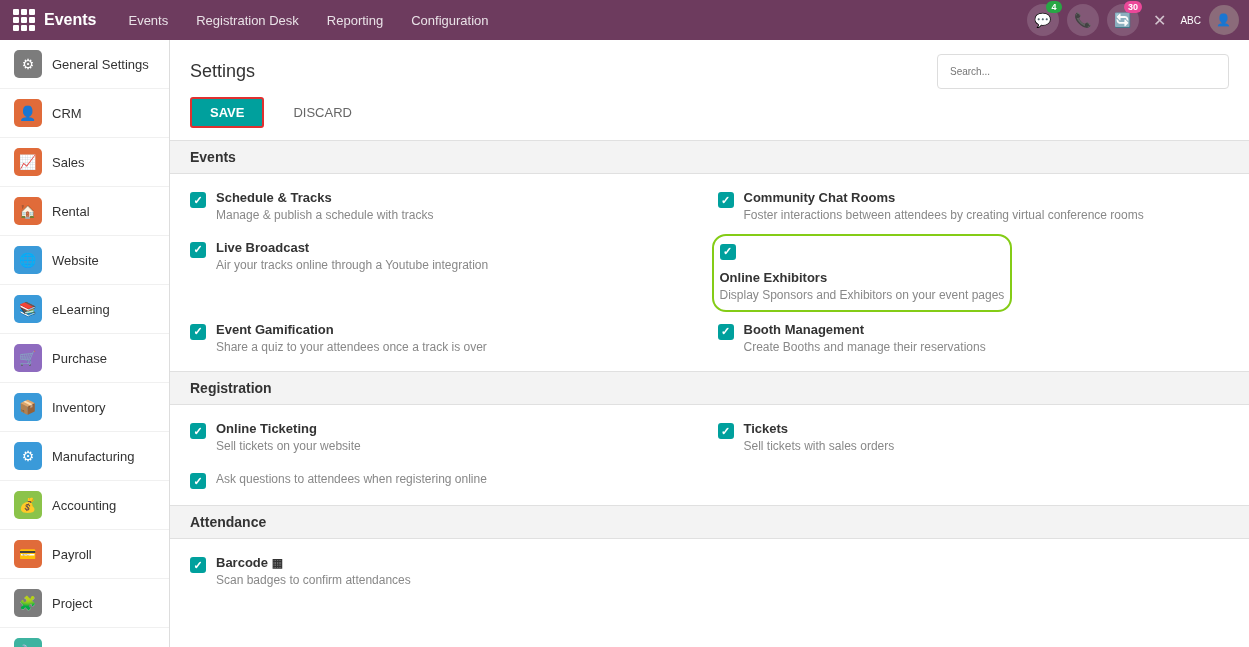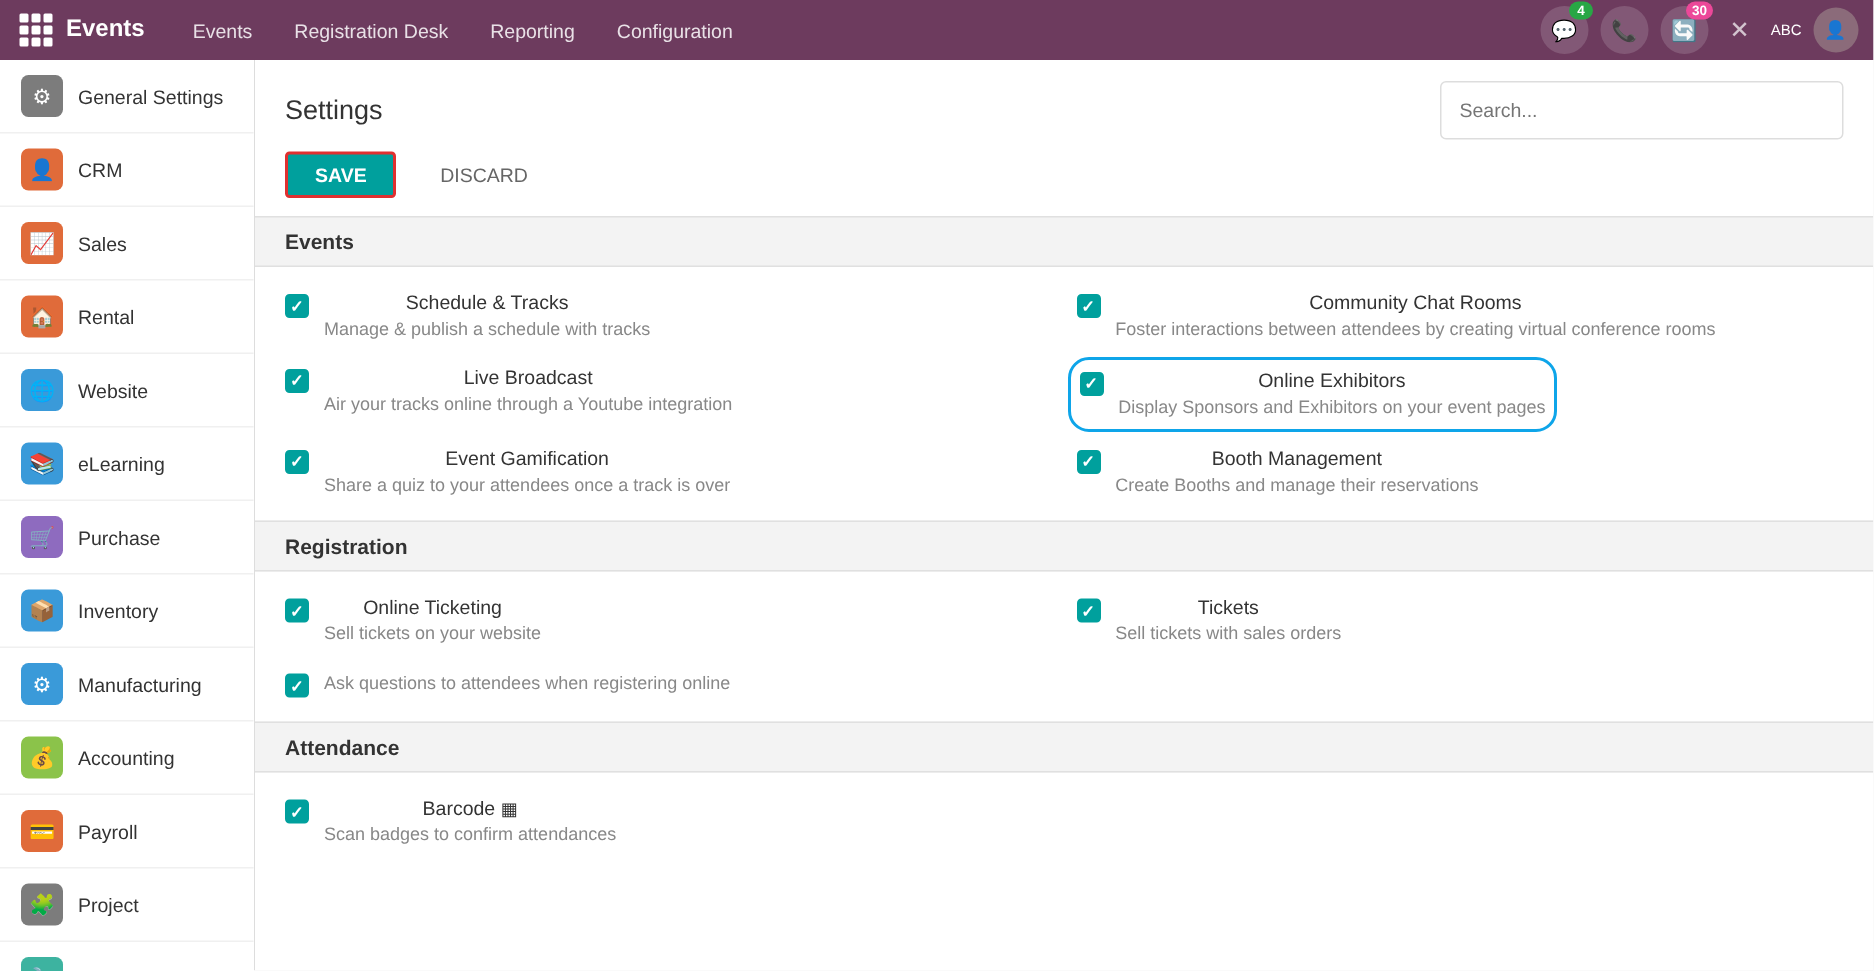--- a/index.html
+++ b/index.html
@@ -86,21 +86,21 @@
     
     .settings-header {
       padding: 14px 20px 8px;
       display: flex; align-items: center; justify-content: space-between;
     }
     .settings-title {
       font-size: 18px; font-weight: normal; color: #333;
     }
     .search-box {
       border: 1px solid #ddd; border-radius: 4px; padding: 11px 12px;
-      font-size: 13px; color: #999; width: 269px; outline: none;
+      font-size: 10px; color: #999; width: 292px; outline: none;
     }
 
     
     .toolbar {
       padding: 0 20px 12px; display: flex; gap: 10px;
     }
     .btn-save {
       background: #00a09d; color: white; border: 2px solid #e03030;
       padding: 6px 18px; font-size: 13px; font-weight: bold; cursor: pointer; border-radius: 3px;
     }
@@ -126,29 +126,29 @@
     .setting-checkbox {
       width: 16px; height: 16px; border: 2px solid #00a09d; background: #00a09d;
       border-radius: 3px; flex-shrink: 0; margin-top: 2px;
       display: flex; align-items: center; justify-content: center; cursor: pointer;
     }
     .setting-checkbox::after {
       content: '✓'; color: white; font-size: 11px; font-weight: bold;
     }
     .setting-text {}
     .setting-label {
-      font-size: 13px; font-weight: normal; color: #333; margin-bottom: 2px; text-align: center;
+      font-size: 13px; font-weight: bold; color: #333; margin-bottom: 2px;
     }
     .setting-desc {
       font-size: 12px; color: #888; line-height: 1.4;
     }
 
     
     .highlighted-setting {
-      border: 2px solid #0ea5e9; border-radius: 14px; padding: 6px; margin: -6px;
+      border: 2px solid #84cc16; border-radius: 14px; padding: 6px; margin: -6px; flex-direction: column;
     }
 
     
     .barcode-icon { display: inline-block; font-size: 12px; }
 
     
     ::-webkit-scrollbar { width: 6px; }
     ::-webkit-scrollbar-track { background: #f1f1f1; }
     ::-webkit-scrollbar-thumb { background: #ccc; border-radius: 3px; }
   </style>

